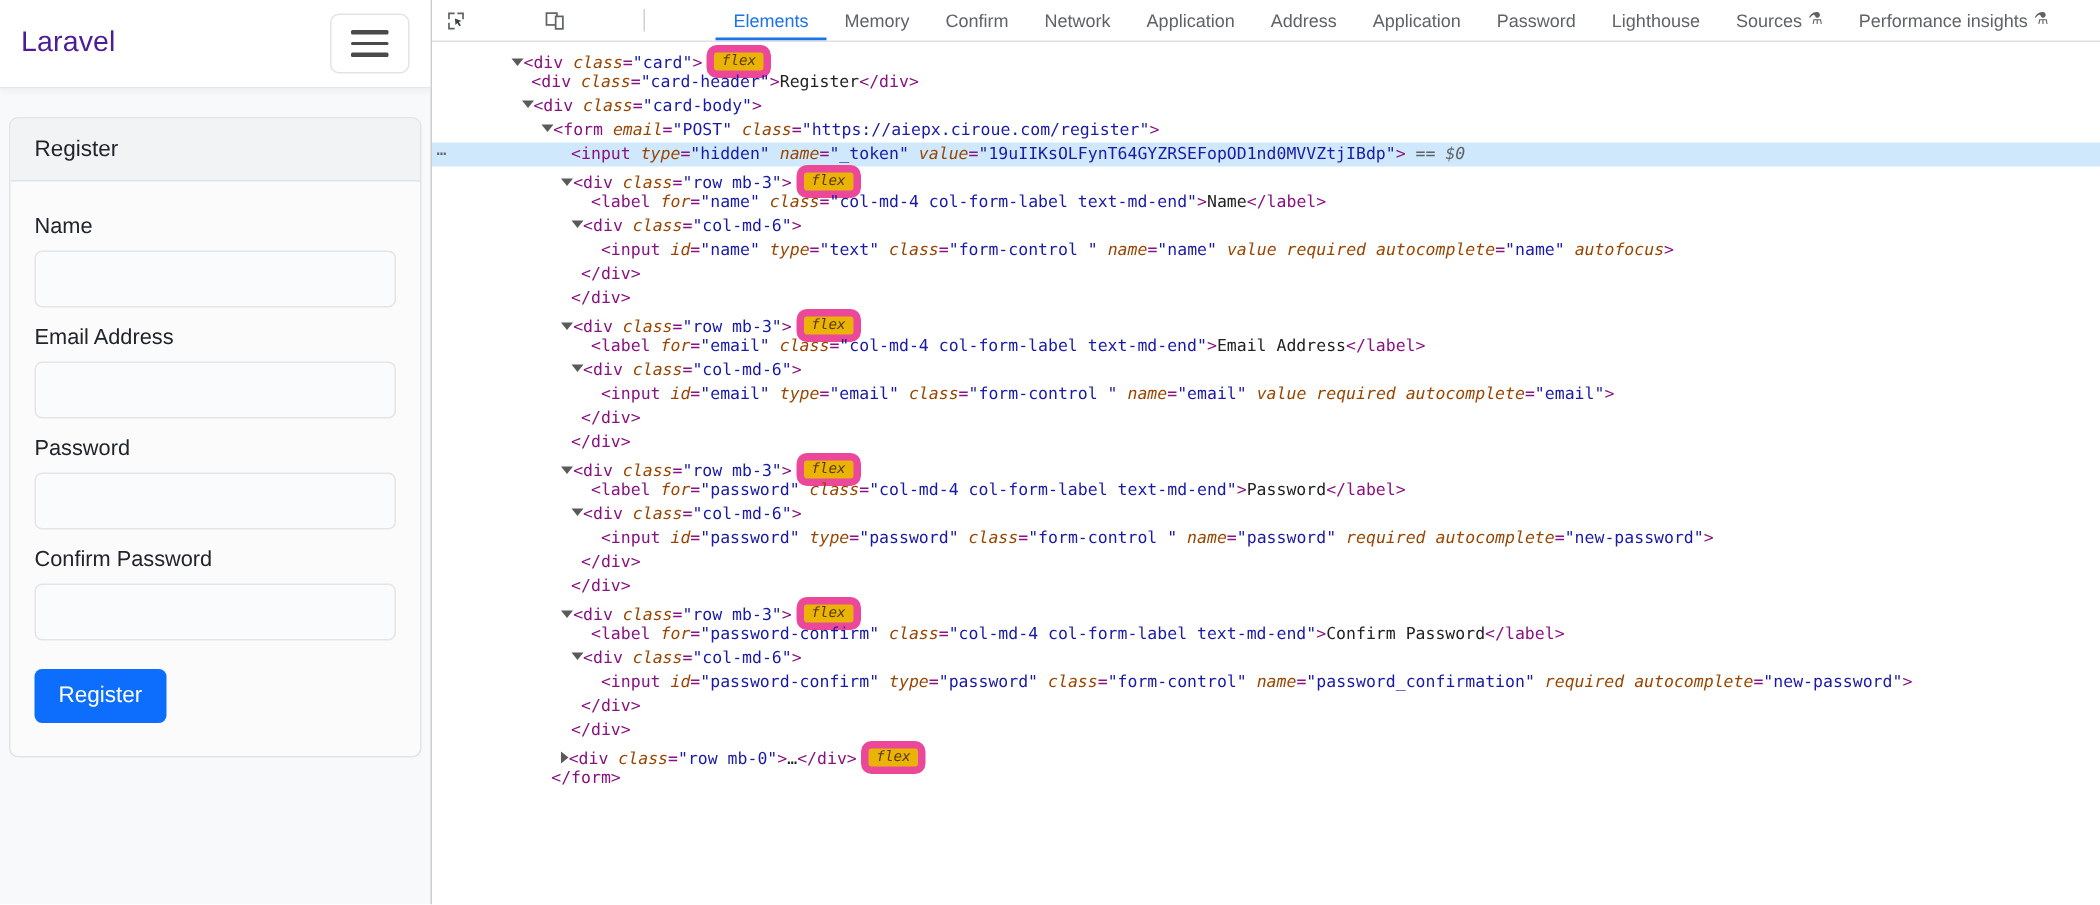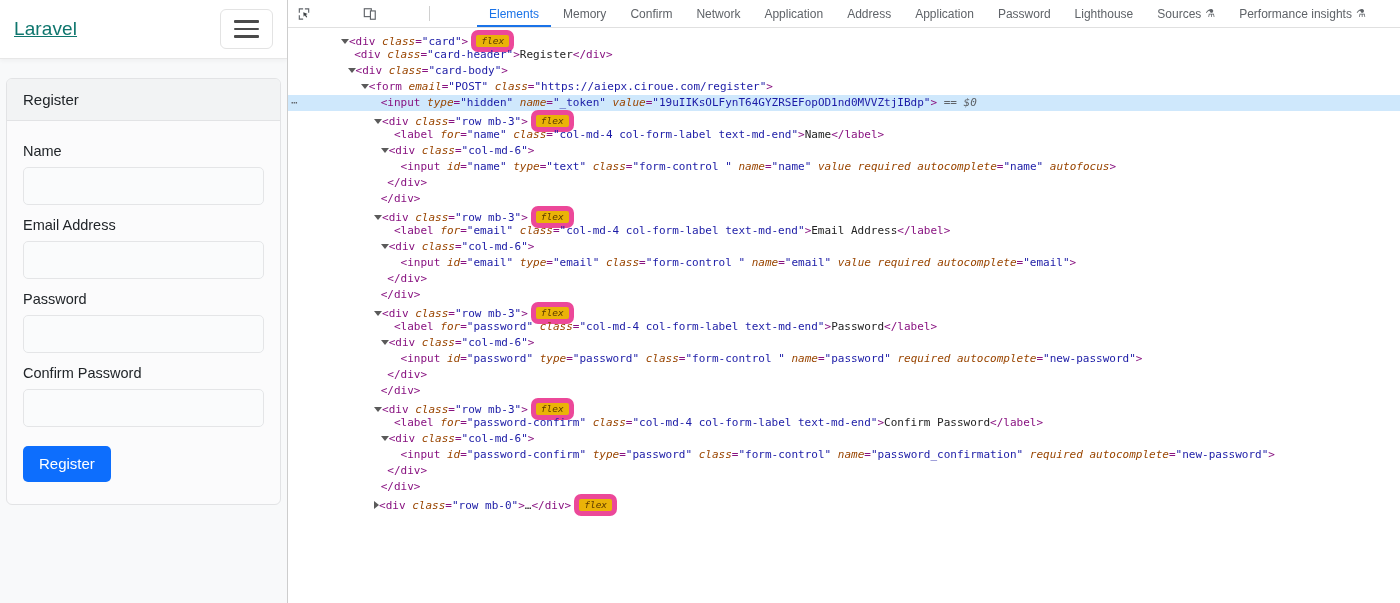--- a/index.html
+++ b/index.html
@@ -27,24 +27,23 @@
     background: #ffffff;
     border-bottom: 1px solid #e7e7e7;
     display: flex;
     align-items: center;
     justify-content: space-between;
     padding: 0 14px 0 14px;
     box-shadow: 0 2px 4px rgba(0,0,0,.04);
   }
   .navbar-brand {
     font-size: 19px;
-    color: #0f766e;
+    color: #4c1d95;
     letter-spacing: .1px;
     white-space: nowrap;
-    text-decoration: underline;
   }
   .navbar-toggler {
     width: 53px; height: 40px;
     border: 1px solid #e3e3e3;
     border-radius: 6px;
     background: #fff;
     display: flex;
     flex-direction: column;
     align-items: center;
     justify-content: center;
@@ -351,15 +350,16 @@
         <div class="node">                 <span class="tag">&lt;input</span> <span class="attr">id</span><span class="punc">=</span><span class="val">"password"</span> <span class="attr">type</span><span class="punc">=</span><span class="val">"password"</span> <span class="attr">class</span><span class="punc">=</span><span class="val">"form-control "</span> <span class="attr">name</span><span class="punc">=</span><span class="val">"password"</span> <span class="attr">required</span> <span class="attr">autocomplete</span><span class="punc">=</span><span class="val">"new-password"</span><span class="tag">&gt;</span></div>
         <div class="node">               <span class="tag">&lt;/div&gt;</span></div>
         <div class="node">              <span class="tag">&lt;/div&gt;</span></div>
         <div class="node">             <span class="twisty open"></span><span class="tag">&lt;div</span> <span class="attr">class</span><span class="punc">=</span><span class="val">"row mb-3"</span><span class="tag">&gt;</span><span class="badge-flex">flex</span></div>
         <div class="node">                <span class="tag">&lt;label</span> <span class="attr">for</span><span class="punc">=</span><span class="val">"password-confirm"</span> <span class="attr">class</span><span class="punc">=</span><span class="val">"col-md-4 col-form-label text-md-end"</span><span class="tag">&gt;</span><span class="txt">Confirm Password</span><span class="tag">&lt;/label&gt;</span></div>
         <div class="node">              <span class="twisty open"></span><span class="tag">&lt;div</span> <span class="attr">class</span><span class="punc">=</span><span class="val">"col-md-6"</span><span class="tag">&gt;</span></div>
         <div class="node">                 <span class="tag">&lt;input</span> <span class="attr">id</span><span class="punc">=</span><span class="val">"password-confirm"</span> <span class="attr">type</span><span class="punc">=</span><span class="val">"password"</span> <span class="attr">class</span><span class="punc">=</span><span class="val">"form-control"</span> <span class="attr">name</span><span class="punc">=</span><span class="val">"password_confirmation"</span> <span class="attr">required</span> <span class="attr">autocomplete</span><span class="punc">=</span><span class="val">"new-password"</span><span class="tag">&gt;</span></div>
         <div class="node">               <span class="tag">&lt;/div&gt;</span></div>
         <div class="node">              <span class="tag">&lt;/div&gt;</span></div>
         <div class="node">             <span class="twisty closed"></span><span class="tag">&lt;div</span> <span class="attr">class</span><span class="punc">=</span><span class="val">"row mb-0"</span><span class="tag">&gt;</span><span class="txt">…</span><span class="tag">&lt;/div&gt;</span><span class="badge-flex">flex</span></div>
+        <div class="node">            <span class="tag">&lt;/form&gt;</span></div>
       </div>
   </div>
 </div>
 
 </body></html>

